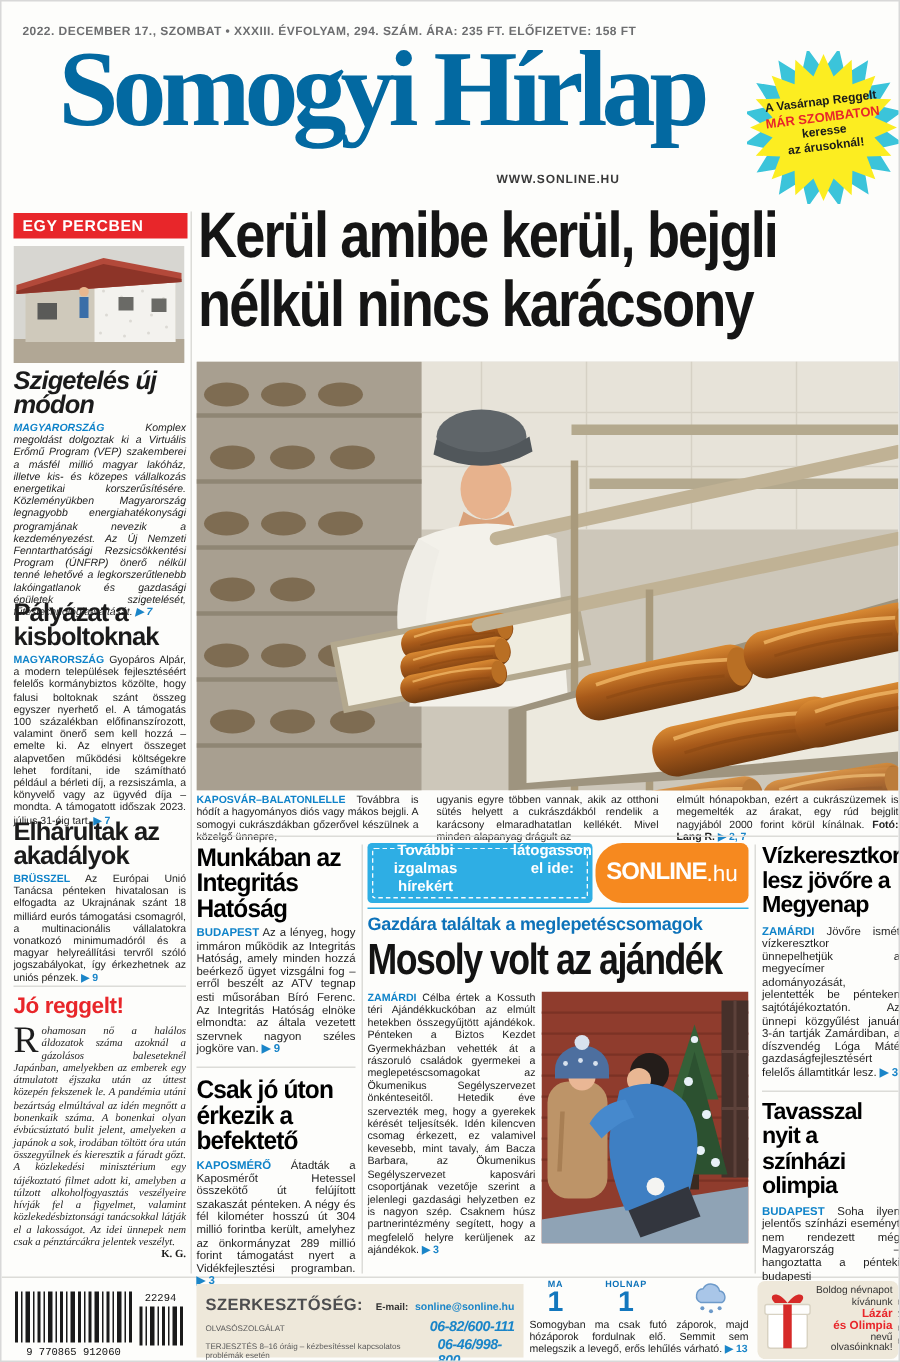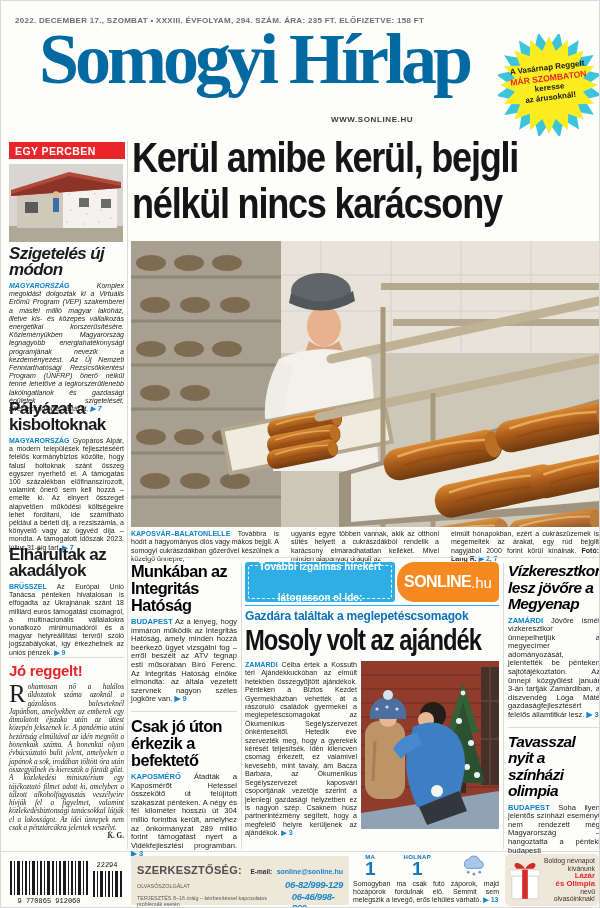--- a/index.html
+++ b/index.html
@@ -42,38 +42,38 @@
   .caption{left:130px;top:529px;width:468px;display:flex;gap:12px;}
   .caption .c{flex:1;font-size:7px;line-height:8.4px;text-align:justify;color:#222;}
   .hmid{left:130px;top:556px;width:468px;}
   
   .colA{left:130px;top:562px;width:106px;}
   .colA h3{margin:0;font-size:17px;line-height:17px;font-weight:bold;letter-spacing:-.6px;
            transform:scaleX(.96);transform-origin:left;}
   .colA .body,.colC .body{font-size:7.6px;line-height:8.6px;}
   .banner{left:244px;top:561px;width:254px;height:40px;display:flex;}
   .banner-blue{flex:1;background:#2eaee4;border-radius:3px;position:relative;display:flex;
-               flex-direction:column;justify-content:center;text-align:center;color:#fff;
+               justify-content:space-between;text-align:center;color:#fff;
                font-size:10px;font-weight:bold;line-height:12px;gap:19px;}
   .banner-blue .dash{position:absolute;inset:3px;border:1px dashed rgba(255,255,255,.95);border-radius:2px;}
   .banner-orange{width:102px;margin-left:2px;background:#f6891f;border-radius:18px 5px 5px 18px;
                  display:flex;align-items:center;justify-content:center;color:#fff;}
   .brand{font-size:16px;font-weight:bold;letter-spacing:-.6px;}
   .tld{font-size:15px;font-weight:normal;}
   .feature{left:244px;top:604px;width:254px;}
   .subhead{border-top:1px solid #2eaee4;padding-top:3px;color:#0d72b9;font-size:12px;font-weight:bold;letter-spacing:-.2px;}
   .feature h2{margin:2px 0 0;font-size:29px;line-height:30px;font-weight:bold;color:#131313;
               letter-spacing:-1.2px;white-space:nowrap;transform:scaleX(.82);transform-origin:left;}
   .fcols{display:flex;margin-top:6px;}
   .ftext{width:112px;}
   .ftext .body{margin-top:0;font-size:7.1px;line-height:8.4px;height:176px;overflow:hidden;}
   .fphoto{width:138px;height:168px;margin-left:4px;}
   .fcap{display:flex;justify-content:space-between;margin-top:3px;font-size:7.2px;font-weight:bold;color:#222;}
   .colC{left:507px;top:562px;width:92px;}
-  .colC h3{margin:0;font-size:15.5px;line-height:16.5px;font-weight:bold;letter-spacing:-.6px;font-style:italic;}
+  .colC h3{margin:0;font-size:15.5px;line-height:16.5px;font-weight:bold;letter-spacing:-.6px;}
   
   .fline{left:0;top:850px;width:600px;}
   .editorial{left:130px;top:855px;width:218px;height:49px;background:#eee8da;padding:4px 6px;box-sizing:border-box;}
   .ed-head{font-size:11px;font-weight:bold;color:#4d4d4f;letter-spacing:.3px;}
   .ed-mail-l{font-size:6.5px;font-weight:bold;color:#333;margin-left:4px;}
   .ed-mail{font-size:7px;font-weight:bold;color:#1a85c8;}
   .ed-row{display:flex;justify-content:space-between;align-items:baseline;margin-top:1px;}
   .ed-label{font-size:5.4px;color:#5a5a5a;letter-spacing:0;}
   .ed-phone{font-size:9.5px;font-weight:bold;font-style:italic;color:#1a85c8;letter-spacing:-.3px;}
   .weather{left:352px;top:853px;width:146px;}
@@ -447,21 +447,21 @@
   </div>
 
   <div class="abs editorial">
     <div>
       <span class="ed-head">SZERKESZTŐSÉG:</span>
       <span class="ed-mail-l">E-mail:</span>
       <span class="ed-mail">sonline@sonline.hu</span>
     </div>
     <div class="ed-row">
       <span class="ed-label">OLVASÓSZOLGÁLAT</span>
-      <span class="ed-phone">06-82/999-129</span>
+      <span class="ed-phone">06-82/600-111</span>
     </div>
     <div class="ed-row">
       <span class="ed-label">TERJESZTÉS 8–16 óráig – kézbesítéssel kapcsolatos problémák esetén</span>
       <span class="ed-phone">06-46/998-800</span>
     </div>
 
   </div>
 
   <div class="abs weather">
     <div class="w-top">

